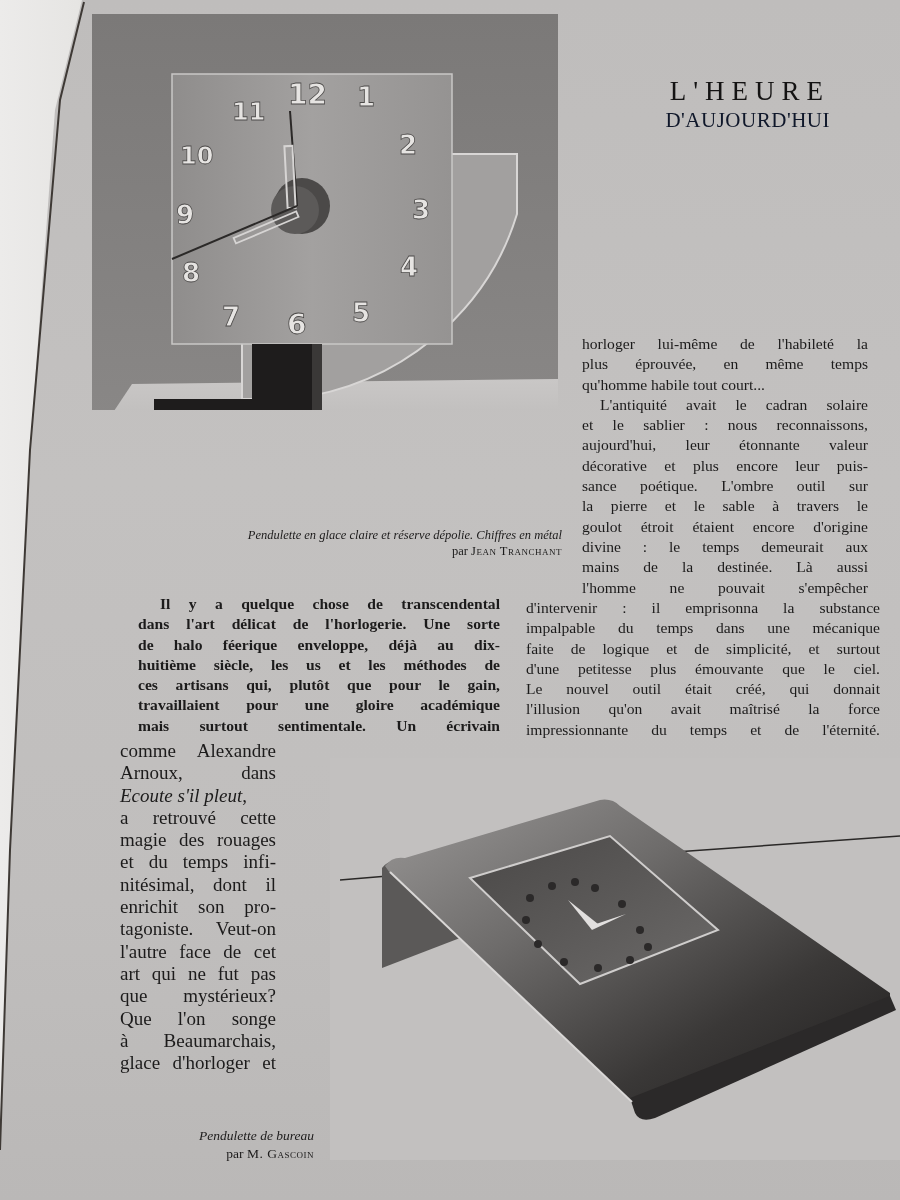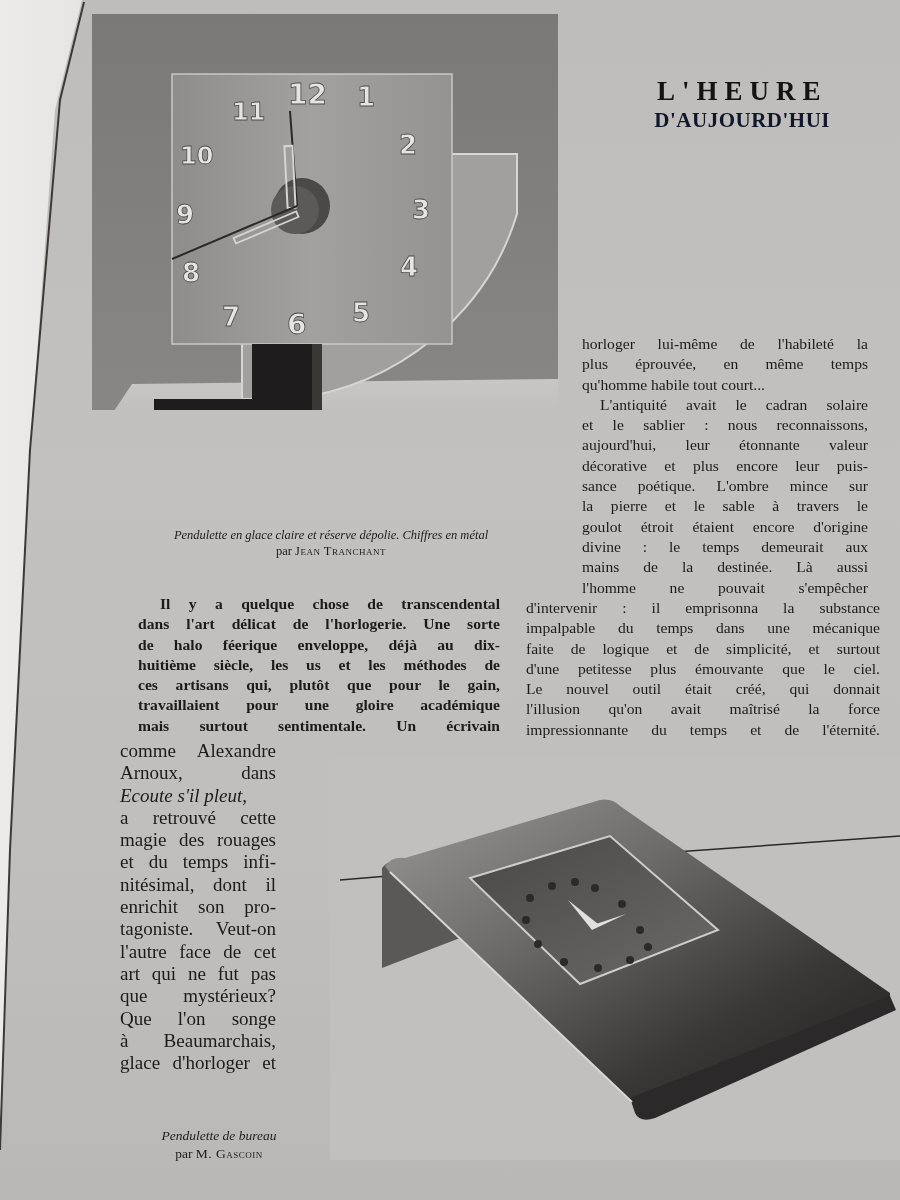--- a/index.html
+++ b/index.html
@@ -26,35 +26,35 @@
   }
   .photo1 {
     left: 92px; top: 14px; width: 466px; height: 396px;
     background: linear-gradient(180deg, #7a7877 0%, #8a8887 50%, #7f7d7c 100%);
   }
   .photo2 {
     left: 330px; top: 758px; width: 570px; height: 402px;
     background: linear-gradient(180deg, #b7b5b4 0%, #c6c4c3 50%, #bdbbba 100%);
   }
   .title {
-    position: absolute; right: 70px; top: 76px; text-align: center; font-weight: bold;
+    position: absolute; right: 70px; top: 76px; text-align: right;
   }
   .title .l1 {
     font-size: 27px; letter-spacing: 7px; line-height: 30px; color: #141313;
   }
   .title .l2 {
     font-size: 21px; letter-spacing: 0.5px; line-height: 28px; color: #0f172a;
   }
   .col {
     position: absolute; font-size: 15.6px; line-height: 20.3px; text-align: justify;
   }
   .col .line { display: block; text-align: justify; text-align-last: justify; white-space: nowrap; }
   .col .last { text-align-last: left; }
   .caption {
-    position: absolute; font-size: 12.5px; line-height: 16px; text-align: center;
+    position: absolute; font-size: 12.5px; line-height: 16px; text-align: right;
   }
   .caption i { font-style: italic; }
   .sc { font-variant: small-caps; letter-spacing: 0.5px; }
   em { }
 </style>
 </head>
 <body>
 
 <div class="left-sheet"></div>
 <div class="page"></div>
@@ -133,21 +133,21 @@
 </div>
 
 <div class="col" style="left:582px; top:334px; width:286px;font-family:Liberation Serif, serif;">
   <span class="line">horloger lui-même de l'habileté la</span>
   <span class="line">plus éprouvée, en même temps</span>
   <span class="line last">qu'homme habile tout court...</span>
   <span class="line" style="padding-left:18px;">L'antiquité avait le cadran solaire</span>
   <span class="line">et le sablier : nous reconnaissons,</span>
   <span class="line">aujourd'hui, leur étonnante valeur</span>
   <span class="line">décorative et plus encore leur puis-</span>
-  <span class="line">sance poétique. L'ombre mince sur</span>
+  <span class="line">sance poétique. L'ombre outil sur</span>
   <span class="line">la pierre et le sable à travers le</span>
   <span class="line">goulot étroit étaient encore d'origine</span>
   <span class="line">divine : le temps demeurait aux</span>
   <span class="line">mains de la destinée. Là aussi</span>
   <span class="line">l'homme ne pouvait s'empêcher</span>
 </div>
 
 <div class="col" style="left:526px; top:598px; width:354px;">
   <span class="line">d'intervenir : il emprisonna la substance</span>
   <span class="line">impalpable du temps dans une mécanique</span>

